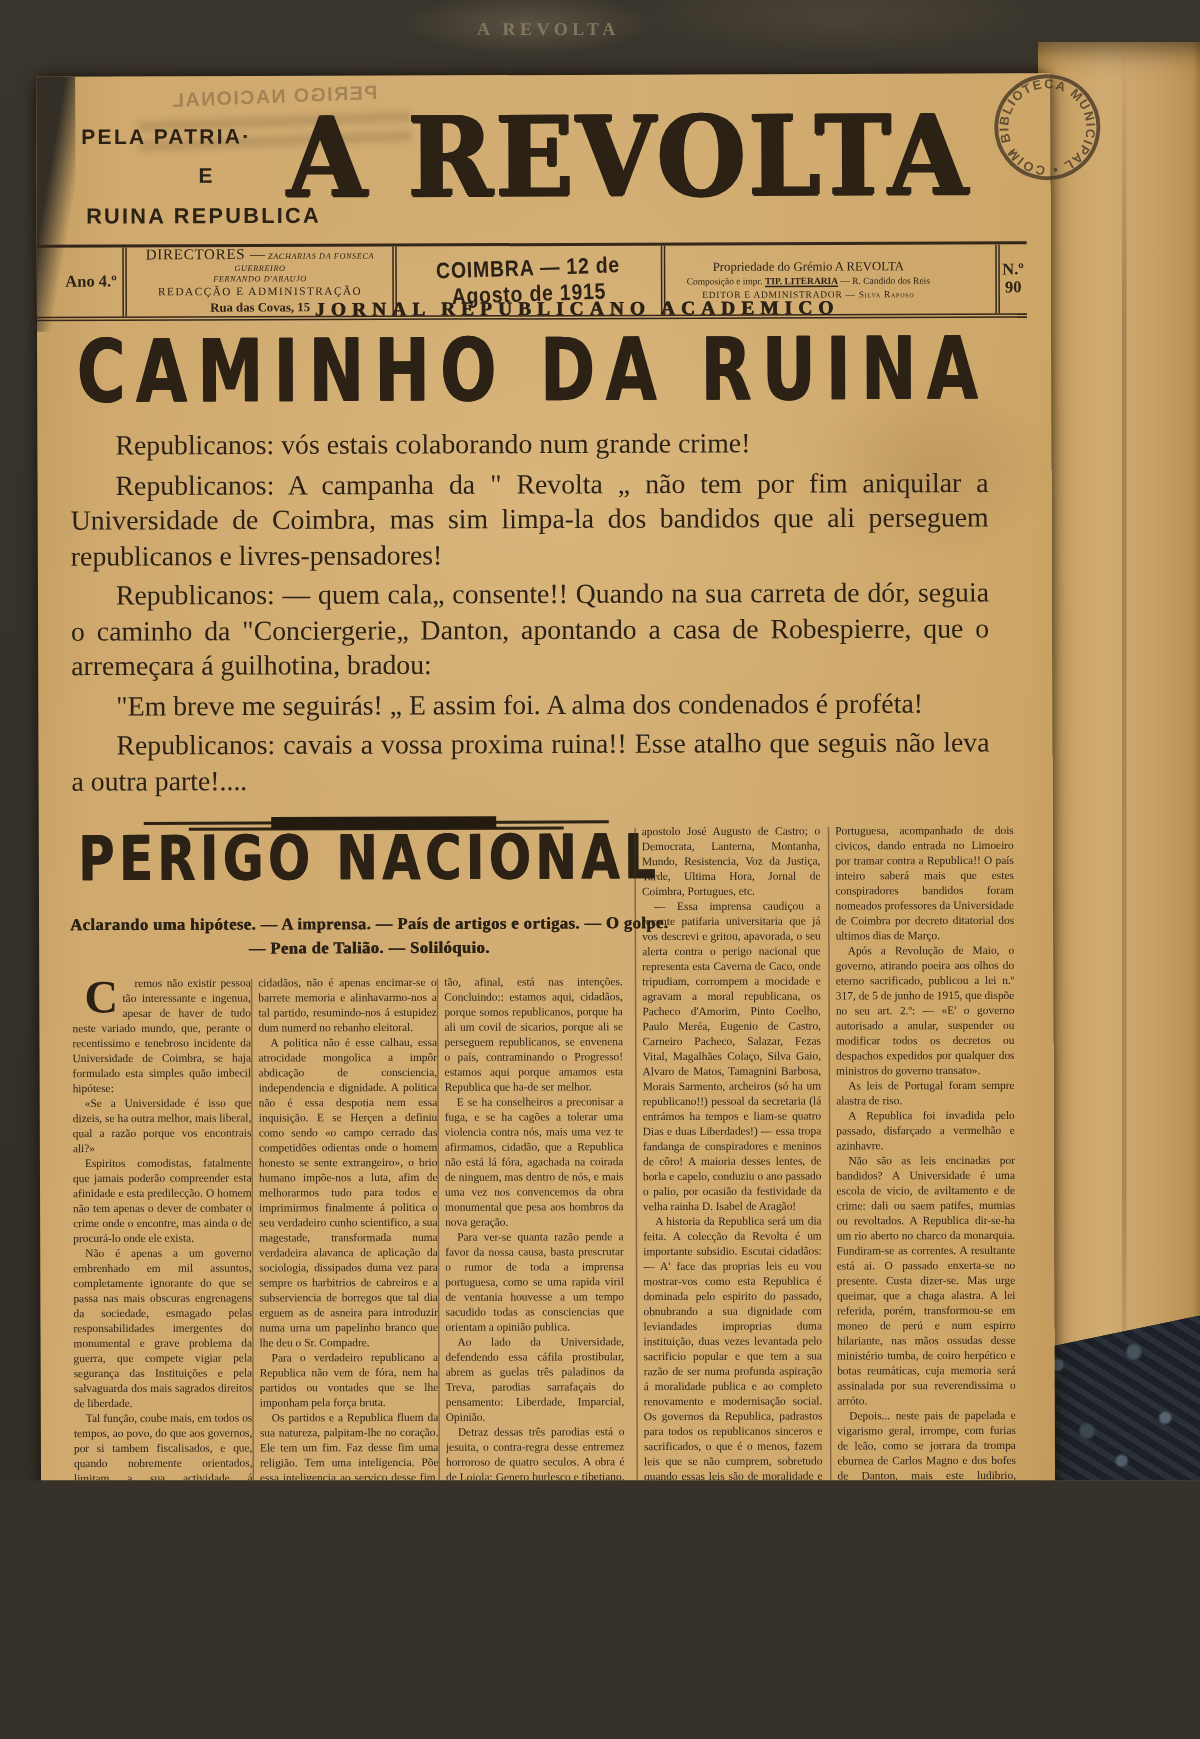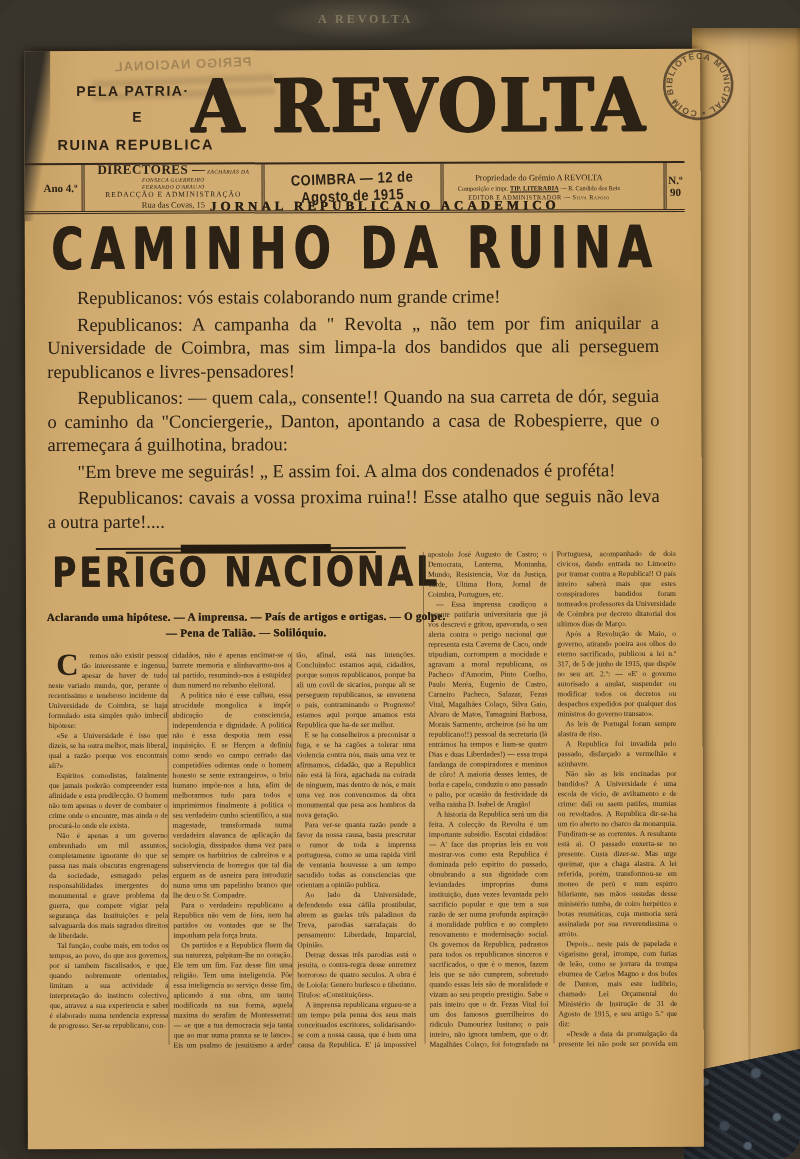--- a/index.html
+++ b/index.html
@@ -1,21 +1,21 @@
 <!DOCTYPE html>
 <html><head>
 <meta charset="utf-8">
 <style>
   html,body{margin:0;padding:0;background:#363129;}
-  #scan{position:relative;width:800px;height:1159px;overflow:hidden;
+  #scan{position:relative;width:800px;height:987px;overflow:hidden;
         background:
           radial-gradient(ellipse 120px 30px at 44% 1.6%, rgba(150,138,110,.35), transparent 70%),
           radial-gradient(ellipse 200px 40px at 70% 1%, rgba(120,110,90,.25), transparent 70%),
           linear-gradient(#3a352c,#332e26);
-        font-family:"Liberation Serif", serif; color:#2b2115;border-radius:22px;}
+        font-family:"Liberation Serif", serif; color:#2b2115;}
 
   
   .neighbor{position:absolute;left:692px;top:28px;right:0;bottom:0;
     background:linear-gradient(90deg,#b8914f 0,#c9a164 14%,#d0ab72 42%,#c7a066 72%,#ba9254 96%,#a57f42 100%);
     box-shadow:inset 0 14px 18px -10px rgba(30,22,10,.65);}
   .neighbor .crease{position:absolute;left:52%;top:0;bottom:0;width:3px;
     background:linear-gradient(rgba(90,65,30,.0),rgba(90,65,30,.35) 20%,rgba(90,65,30,.3) 80%,rgba(90,65,30,0));}
 
   
   .marble{position:absolute;right:0;bottom:0;width:116px;height:110px;
@@ -44,21 +44,21 @@
   .abs{position:absolute;}
 
   
   .ghost-top{left:318px;top:12px;color:#8d8267;opacity:.8;font:bold 12px "Liberation Serif",serif;letter-spacing:3px;}
   .ghost-mirror{left:64px;top:6px;width:190px;opacity:.30;transform:scaleX(-1) rotate(2deg);
     font:bold 13px "Liberation Sans",sans-serif;letter-spacing:1px;text-align:center;color:#3a2d1c;}
   .ghost-mirror .blur1,.ghost-mirror .blur2{height:7px;margin:6px 4px;background:rgba(58,45,28,.5);filter:blur(2px);}
 
   
   .slogan{font-family:"Liberation Sans",sans-serif;font-weight:bold;letter-spacing:1.5px;}
-  .slogan1{left:52px;top:32px;font-size:14px;}
+  .slogan1{left:30px;top:32px;font-size:14px;}
   .slogan2{left:108px;top:58px;font-size:14px;}
   .slogan3{left:33px;top:86px;font-size:14.5px;}
   .title{left:150px;top:12px;width:490px;text-align:center;font-family:"DejaVu Serif",serif;
     font-weight:bold;font-size:68px;letter-spacing:2px;transform:scaleY(1.08);transform-origin:top;
     text-shadow:1px 0 currentColor,-1px 0 currentColor,0 1px currentColor;}
   .jornal{left:160px;top:148px;width:400px;text-align:center;font-weight:bold;font-size:13px;letter-spacing:4px;
     text-shadow:.5px 0 currentColor;}
 
   .stamp{left:622px;top:-16px;width:104px;height:104px;opacity:.82;transform:rotate(-38deg);}
 
@@ -67,24 +67,24 @@
     border-top:2px solid #33261a;border-bottom:3px double #33261a;align-items:stretch;}
   .cell{border-left:3px double #33261a;display:flex;flex-direction:column;justify-content:center;
     text-align:center;padding:1px 2px;}
   .cell:first-child{border-left:none;padding-left:17px;}
   .cell-ano{width:40px;font-weight:bold;font-size:11px;}
   .cell-dir{width:182px;}
   .cell-date{width:180px;}
   .cell-prop{width:196px;}
   .cell-num{flex:1;font-weight:bold;font-size:11px;margin-left:29px;}
   .dir-row1{font-size:6px;line-height:8px;}
-  .dir-label{font-weight:bold;font-size:13px;letter-spacing:.5px;text-align:center;}
+  .dir-label{font-weight:normal;font-size:10px;letter-spacing:.5px;text-align:center;}
   .dir-names{font-style:italic;font-size:5.5px;letter-spacing:.4px;}
   .dir-red{font-size:7.5px;letter-spacing:1px;line-height:10px;}
-  .dir-rua{font-weight:normal;font-size:8.5px;line-height:10px;}
+  .dir-rua{font-weight:bold;font-size:8.5px;line-height:10px;}
   .date-line{font-family:"Liberation Sans",sans-serif;font-weight:bold;font-size:13px;letter-spacing:.5px;
     transform:rotate(-1.8deg) scaleY(1.15);}
   .prop1{font-weight:normal;font-size:8.5px;line-height:11px;}
   .prop2{font-size:6.3px;line-height:9px;}
   .prop2 .tip{text-decoration:underline;font-weight:bold;}
   .prop3{font-size:6.3px;line-height:9px;letter-spacing:.5px;font-variant:small-caps;}
 
   
   .headline1{left:8px;top:164px;width:644px;text-align:center;font-family:"DejaVu Sans",sans-serif;
     font-weight:bold;font-size:44px;letter-spacing:7px;transform:scaleY(1.32);transform-origin:top;

